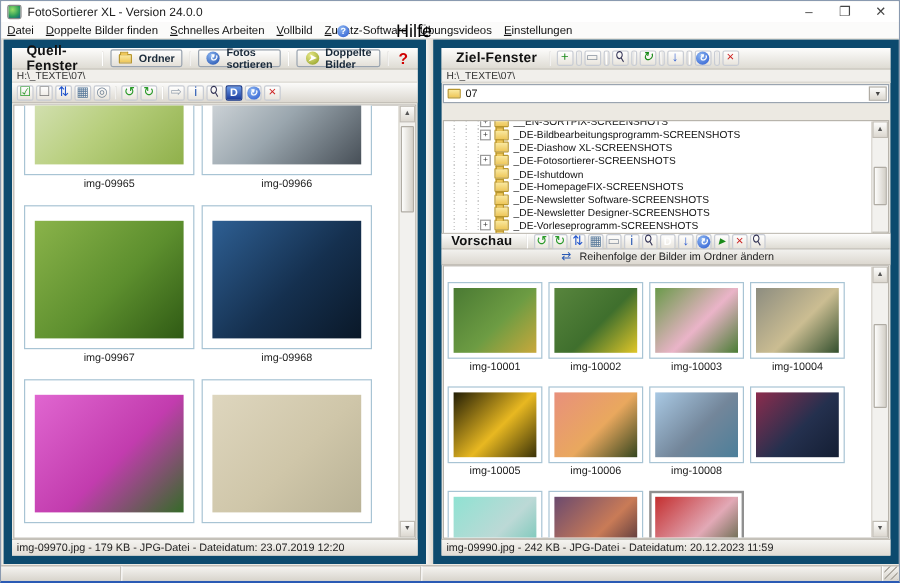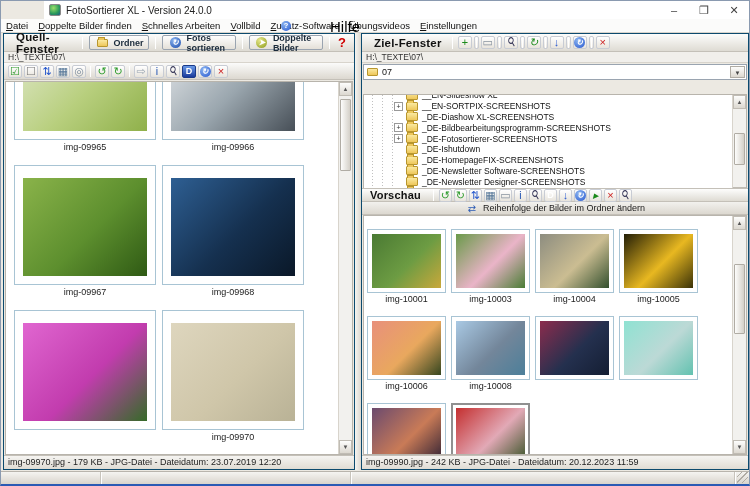--- a/index.html
+++ b/index.html
@@ -3,38 +3,38 @@
 <meta charset="utf-8">
 <style>
   * { margin:0; padding:0; box-sizing:border-box; }
   html,body { width:750px; height:486px; overflow:hidden; background:#888; }
   body { font-family:"Liberation Sans", sans-serif; }
   .window { position:relative; width:750px; height:486px; background:#ece9e2;
             border:1px solid #8a9ab0; border-bottom:2px solid #2a5ab4; }
 
   
   .titlebar { position:absolute; left:0; top:0; right:0; height:18px; background:#ffffff;
-              display:flex; align-items:center; padding-left:5px;margin-left:43px; }
+              display:flex; align-items:center; padding-left:5px; }
   .appicon { width:12px; height:12px; border-radius:2px; margin-right:5px;
              background:radial-gradient(circle at 35% 30%, #9ae06a, #2a9a5a 60%, #1a5a8a); border:1px solid #888; }
   .apptitle { font-size:10px; color:#222; }
   .wincontrols { margin-left:auto; display:flex; height:100%; }
   .wbtn { width:30px; text-align:center; font-size:11px; color:#444; line-height:18px; cursor:default; }
 
   
   .menubar { position:absolute; left:0; top:18px; right:0; height:14px; background:#fbfbfa;
              border-bottom:1px solid #d8d4cc; display:flex; align-items:center; padding-left:5px; font-size:9.5px; color:#111; }
   .menuitem { margin-right:10px; cursor:default; }
   .menuitem::first-letter { text-decoration:underline; }
   .helpitem { display:flex; align-items:center; }
   .helpq { display:inline-block; width:10px; height:10px; border-radius:50%; background:radial-gradient(circle at 35% 30%, #8ab4f0, #2a5ad0);
            color:#fff; font-size:7.5px; font-weight:bold; text-align:center; line-height:10px; margin-right:3px; }
 
   
-  .panel { position:absolute; top:32px; bottom:14px; background:#ece9e2; border:1px solid #0c4a6e; }
+  .panel { position:absolute; top:32px; bottom:14px; background:#ece9e2; border:7px solid #0c4a6e; }
   .panel-left { left:2px; width:352px; }
   .panel-right { left:360px; width:388px; }
   .splitter { position:absolute; top:32px; bottom:14px; left:354px; width:6px;
               background:linear-gradient(90deg,#f5f4f1,#dcd8d0); }
 
   .phead { position:relative; height:18px; background:linear-gradient(#fdfdfc,#dedbd3);
            border-bottom:1px solid #c4c0b8; display:flex; align-items:center; padding:0 4px; }
   .ptitle { font-size:11.5px; font-weight:bold; color:#111; margin:0 6px 0 8px; letter-spacing:.2px; }
   .hsep { width:1px; height:12px; background:#b8b4ac; border-right:1px solid #fff; margin:0 4px; }
 
@@ -253,21 +253,20 @@
             <div class="twrap">
               <div class="cell">
                 <div class="thumbimg" style="background: linear-gradient(135deg, rgb(224, 102, 208) 0%, rgb(194, 60, 174) 55%, rgb(53, 107, 40) 100%);"></div>
               </div>
             </div>
 
             <div class="twrap">
               <div class="cell">
                 <div class="thumbimg" style="background: linear-gradient(135deg, rgb(222, 214, 190) 0%, rgb(207, 198, 169) 55%, rgb(185, 178, 150) 100%);"></div>
               </div>
-              <div class="tlabel">img-09970</div>
             </div>
 
           </div>
       </div>
       <div class="vscroll">
         <div class="sb-btn sb-up">▲</div>
         <div class="sb-thumb" style="top:17px; height:72px;"></div>
         <div class="sb-btn sb-down">▼</div>
       </div>
     </div>
@@ -324,42 +323,37 @@
       <span>07</span>
       <span class="combo-arrow">▼</span>
     </div>
 
     <div class="tree">
       <div class="treeline" style="left:8px;"></div>
       <div class="treeline" style="left:18px;"></div>
       <div class="treeline" style="left:28px;"></div>
       <div class="treeinner">
 
+
+          <div class="trow">
+            <span class="texp">+</span>
+            <span class="tfold"></span>
+            <span>__EN-SORTPIX-SCREENSHOTS</span>
+          </div>
+
+          <div class="trow">
+            <span class="texp">+</span>
+            <span class="tfold"></span>
+            <span>_DE-Bildbearbeitungsprogramm-SCREENSHOTS</span>
+          </div>
+
           <div class="trow">
             <span class="texp hidden">+</span>
             <span class="tfold"></span>
-            <span>__EN-Slideshow XL</span>
-          </div>
-
-          <div class="trow">
-            <span class="texp">+</span>
-            <span class="tfold"></span>
-            <span>__EN-SORTPIX-SCREENSHOTS</span>
-          </div>
-
-          <div class="trow">
-            <span class="texp hidden">+</span>
-            <span class="tfold"></span>
             <span>_DE-Diashow XL-SCREENSHOTS</span>
-          </div>
-
-          <div class="trow">
-            <span class="texp">+</span>
-            <span class="tfold"></span>
-            <span>_DE-Bildbearbeitungsprogramm-SCREENSHOTS</span>
           </div>
 
           <div class="trow">
             <span class="texp">+</span>
             <span class="tfold"></span>
             <span>_DE-Fotosortierer-SCREENSHOTS</span>
           </div>
 
           <div class="trow">
             <span class="texp hidden">+</span>
@@ -442,20 +436,26 @@
       <div style="margin-right:14px; overflow:hidden; height:100%;">
         <div class="grid grid-right">
 
             <div class="twrap">
               <div class="cell">
                 <div class="thumbimg" style="background: linear-gradient(135deg, rgb(74, 122, 51) 0%, rgb(109, 156, 67) 55%, rgb(201, 168, 59) 100%);"></div>
               </div>
               <div class="tlabel">img-10001</div>
             </div>
 
+            <div class="twrap">
+              <div class="cell">
+                <div class="thumbimg" style="background: linear-gradient(135deg, rgb(88, 133, 61) 0%, rgb(63, 111, 45) 55%, rgb(224, 198, 40) 100%);"></div>
+              </div>
+              <div class="tlabel">img-10002</div>
+            </div>
 
             <div class="twrap">
               <div class="cell">
                 <div class="thumbimg" style="background: linear-gradient(135deg, rgb(106, 154, 74) 0%, rgb(234, 180, 200) 55%, rgb(74, 125, 53) 100%);"></div>
               </div>
               <div class="tlabel">img-10003</div>
             </div>
 
             <div class="twrap">
               <div class="cell">

